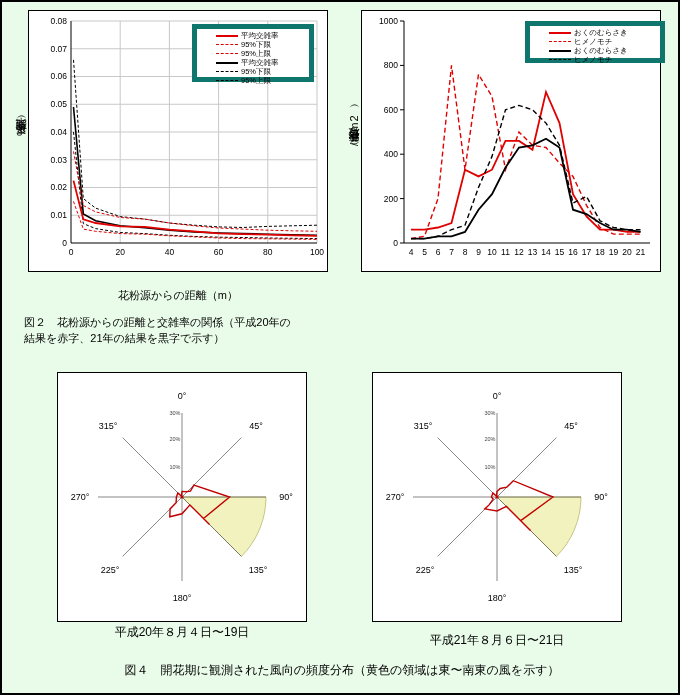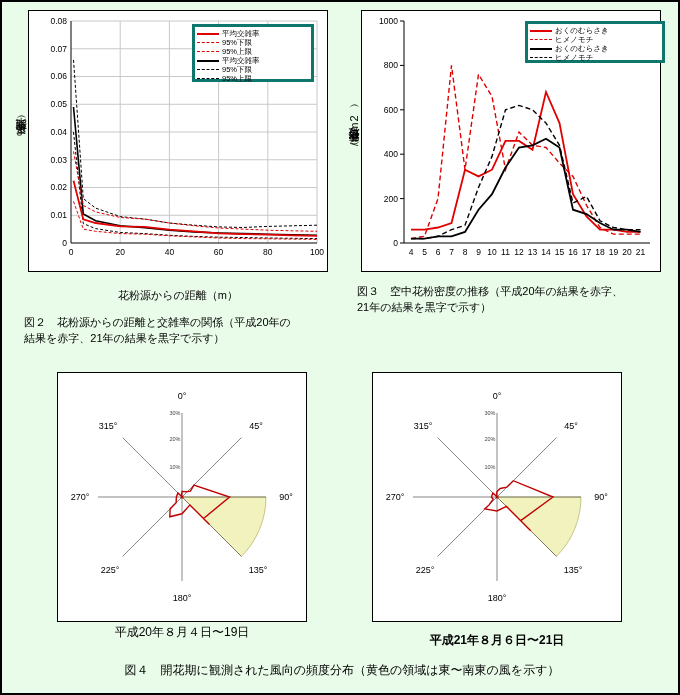--- a/index.html
+++ b/index.html
@@ -33,25 +33,25 @@
     font-size:11px;
   }
   .vtitle{
     writing-mode:vertical-rl;
     transform:rotate(180deg);
     font-size:11px;
     letter-spacing:1px;
   }
   svg{display:block;}
   .legendbox{
-    border:3px solid #0f766e;
+    border:5px solid #0f766e;
     background:#fff;
     position:absolute;
     font-size:7.5px;
-    padding:2px 3px 2px 2px;
+    padding:2px 3px 2px 19px;
     box-sizing:border-box;
   }
   .legrow{display:flex;align-items:center;height:9px;}
   .legline{width:22px;height:0;margin-right:3px;flex:0 0 22px;}
   .wind-caption{
     text-align:center;font-size:12px;
   }
   .fig4cap{
     text-align:center;font-size:12px;
   }
@@ -223,22 +223,20 @@
             <span class="legline" style="border-top:2px solid #000;"></span>
             <span>おくのむらさき</span>
           </div>
           <div class="legrow">
             <span class="legline" style="border-top:1px dashed #000;"></span>
             <span>ヒメノモチ</span>
           </div>
         </div>
       </div>
     </div>
-    <div class="caption" style="margin-top:12px;margin-left:10px;width:310px;">図３　空中花粉密度の推移（平成20年の結果を赤字、
-21年の結果を黒字で示す）</div>
   </div>
 
   <div class="panel" style="left:55px;top:370px;width:250px;">
     <div class="chartbox" style="width:250px;height:250px;">
       <svg width="248" height="248" viewBox="0 0 248 248">
 
         <path d="M124,124 L208,124 A84,84 0 0 1 183.4,183.4 Z" fill="#f2f2bf" stroke="#b9b96b" stroke-width="0.8"></path>
 
         <g stroke="#555" stroke-width="0.7">
           <line x1="124" y1="124" x2="124" y2="40"></line>
@@ -301,18 +299,18 @@
           <text x="200" y="200">135°</text>
           <text x="124" y="228">180°</text>
           <text x="52" y="200">225°</text>
           <text x="22" y="127">270°</text>
           <text x="50" y="56">315°</text>
         </g>
         <polygon fill="none" stroke="#c00000" stroke-width="1.4" points="124,118.4 127.2,115.5 133.9,114.1 140.3,107.7 180,124 147.7,147.7 157.7,157.7 133.4,133.4 124,138 111.8,135.9 116.1,131.9 120.2,126.1 118.4,124 119.9,119.9 121.6,121.6 123.6,122.6"></polygon>
         <circle cx="124" cy="124" r="1.6" fill="#c00000"></circle>
       </svg>
     </div>
-    <div class="wind-caption" style="margin-top:10px;width:250px;font-weight:bold;">平成21年８月６日〜21日</div>
+    <div class="wind-caption" style="margin-top:10px;width:250px;">平成21年８月６日〜21日</div>
   </div>
 
   <div class="fig4cap" style="position:absolute;left:0;top:660px;width:680px;">図４　開花期に観測された風向の頻度分布（黄色の領域は東〜南東の風を示す）</div>
 
 </div>
 
 </body></html>

